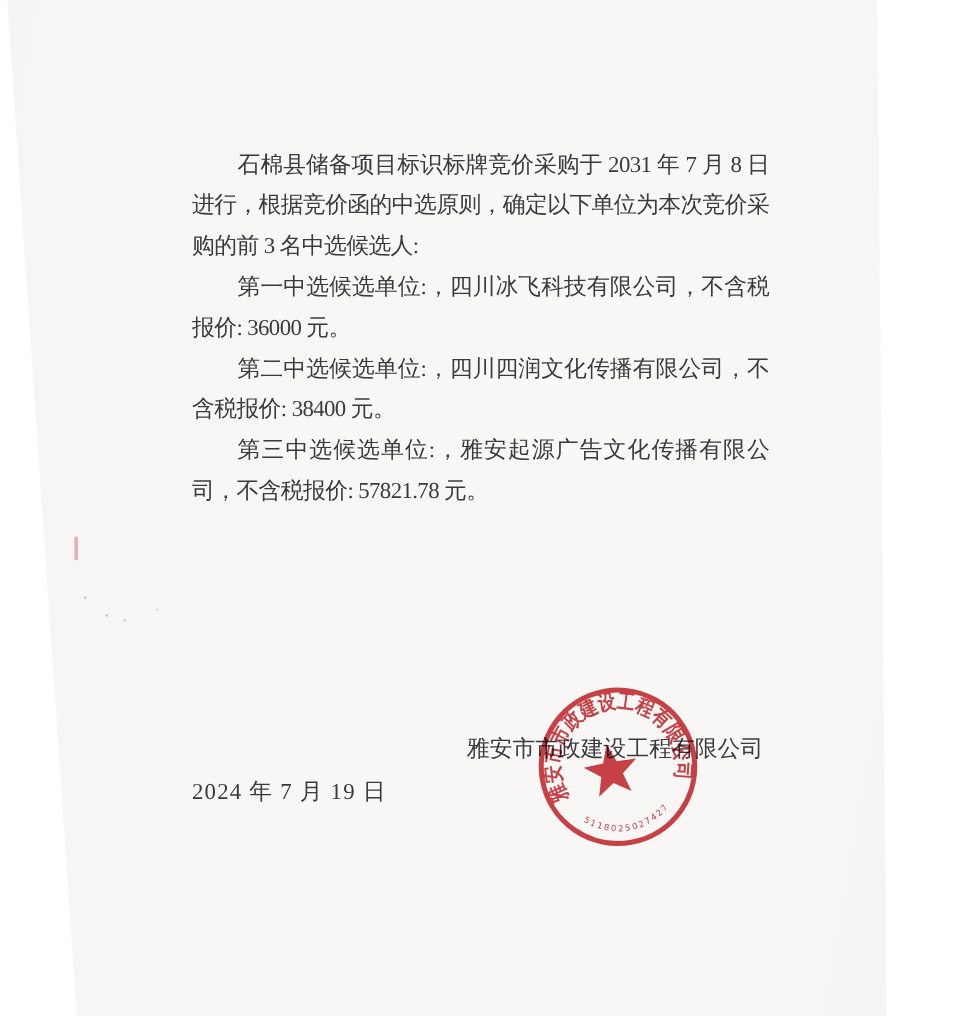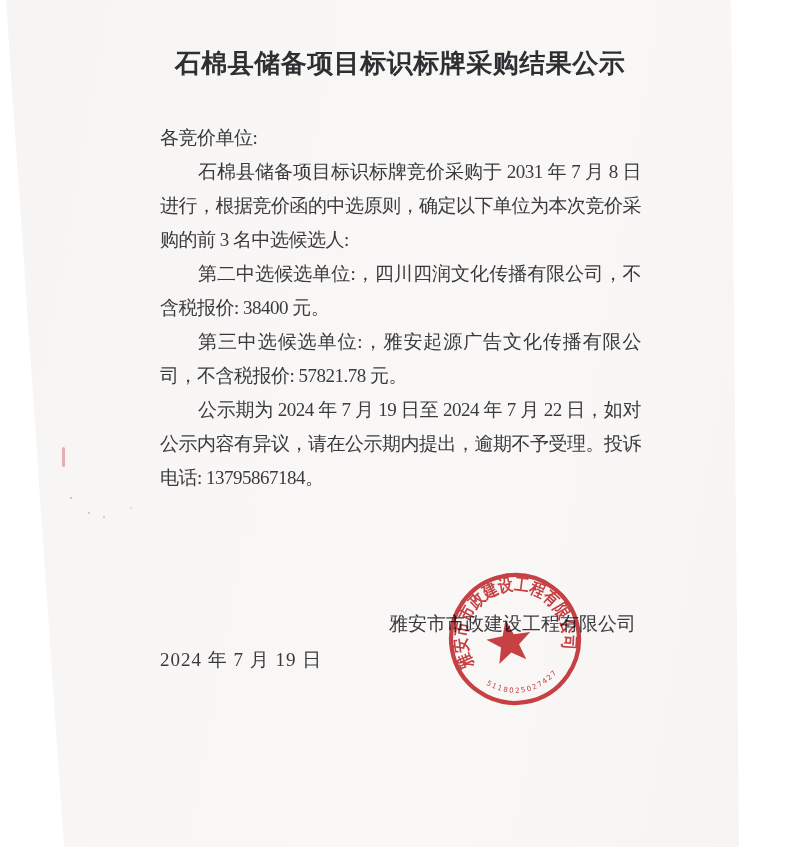--- a/index.html
+++ b/index.html
@@ -60,34 +60,32 @@
     background:rgba(90,90,95,0.4);
     box-shadow:18px 15px 0 rgba(90,90,95,0.35), 33px 19px 0 rgba(90,90,95,0.3), 60px 10px 0 rgba(120,120,125,0.25);
   }
 </style>
 </head>
 <body>
 
 <div class="page">
   <div class="paper">
 
-    <h1 class="title">石棉县储备项目标识标牌采购结果公示</h1>
 
     <div class="body-text">
-      <p class="salutation">各竞价单位:</p>
       <div>
 
           <p class="para">石棉县储备项目标识标牌竞价采购于 2031 年 7 月 8 日进行，根据竞价函的中选原则，确定以下单位为本次竞价采购的前 3 名中选候选人:</p>
 
+          <p class="para">第一中选候选单位:，四川冰飞科技有限公司，不含税报价: 36000 元。</p>
 
           <p class="para">第二中选候选单位:，四川四润文化传播有限公司，不含税报价: 38400 元。</p>
 
           <p class="para">第三中选候选单位:，雅安起源广告文化传播有限公司，不含税报价: 57821.78 元。</p>
 
-          <p class="para">公示期为 2024 年 7 月 19 日至 2024 年 7 月 22 日，如对公示内容有异议，请在公示期内提出，逾期不予受理。投诉电话: 13795867184。</p>
         </div>
     </div>
 
     <div class="sig-company">雅安市市政建设工程有限公司</div>
     <div class="sig-date">2024 年 7 月 19 日</div>
 
     <div class="seal">
       <svg viewBox="0 0 136 136">
         <defs>
           <path id="sealArcTop" d="M 24.5 88.3 A 48 48 0 1 1 111.5 88.3"></path>

